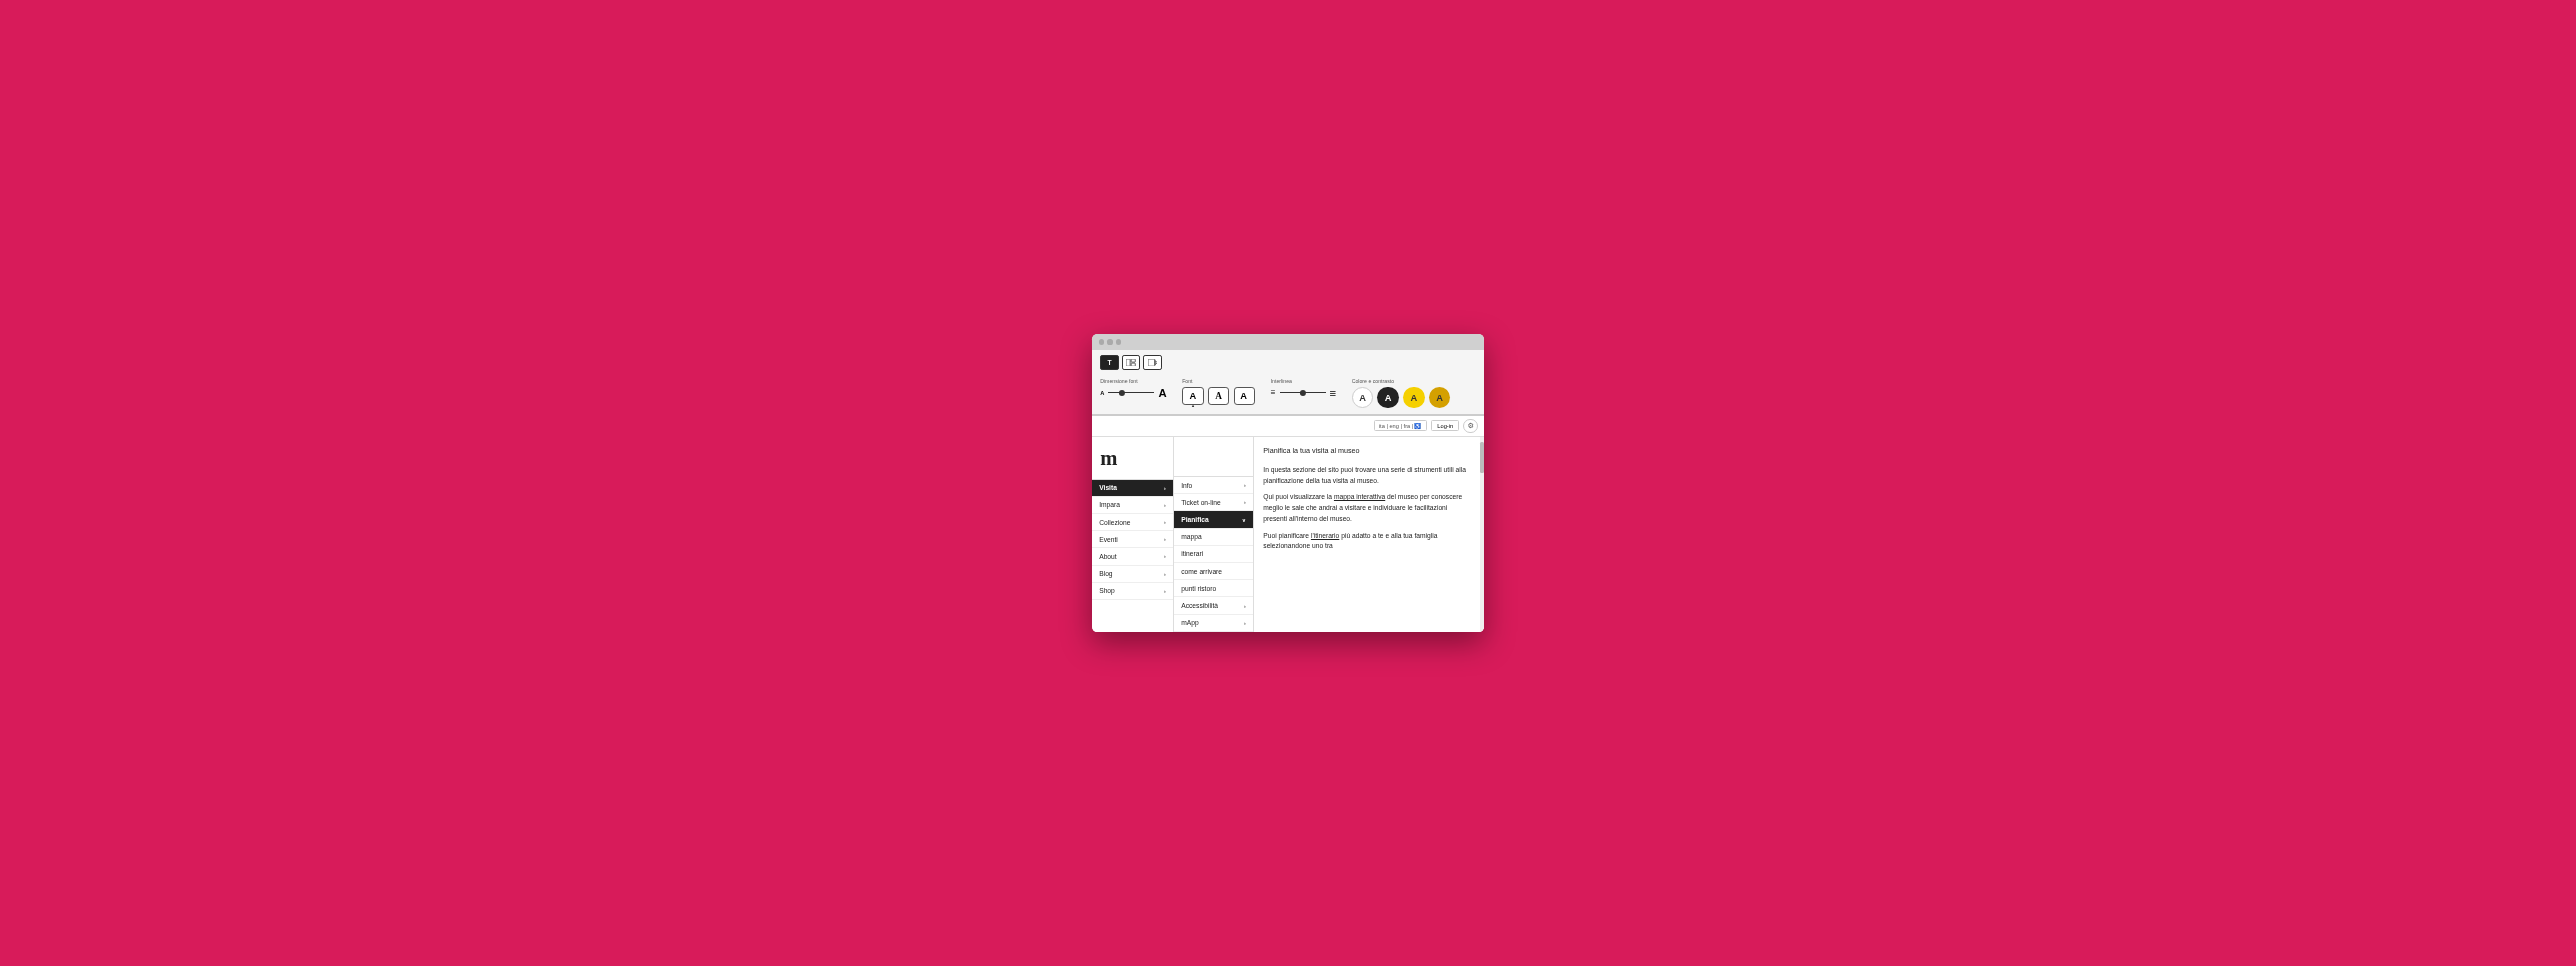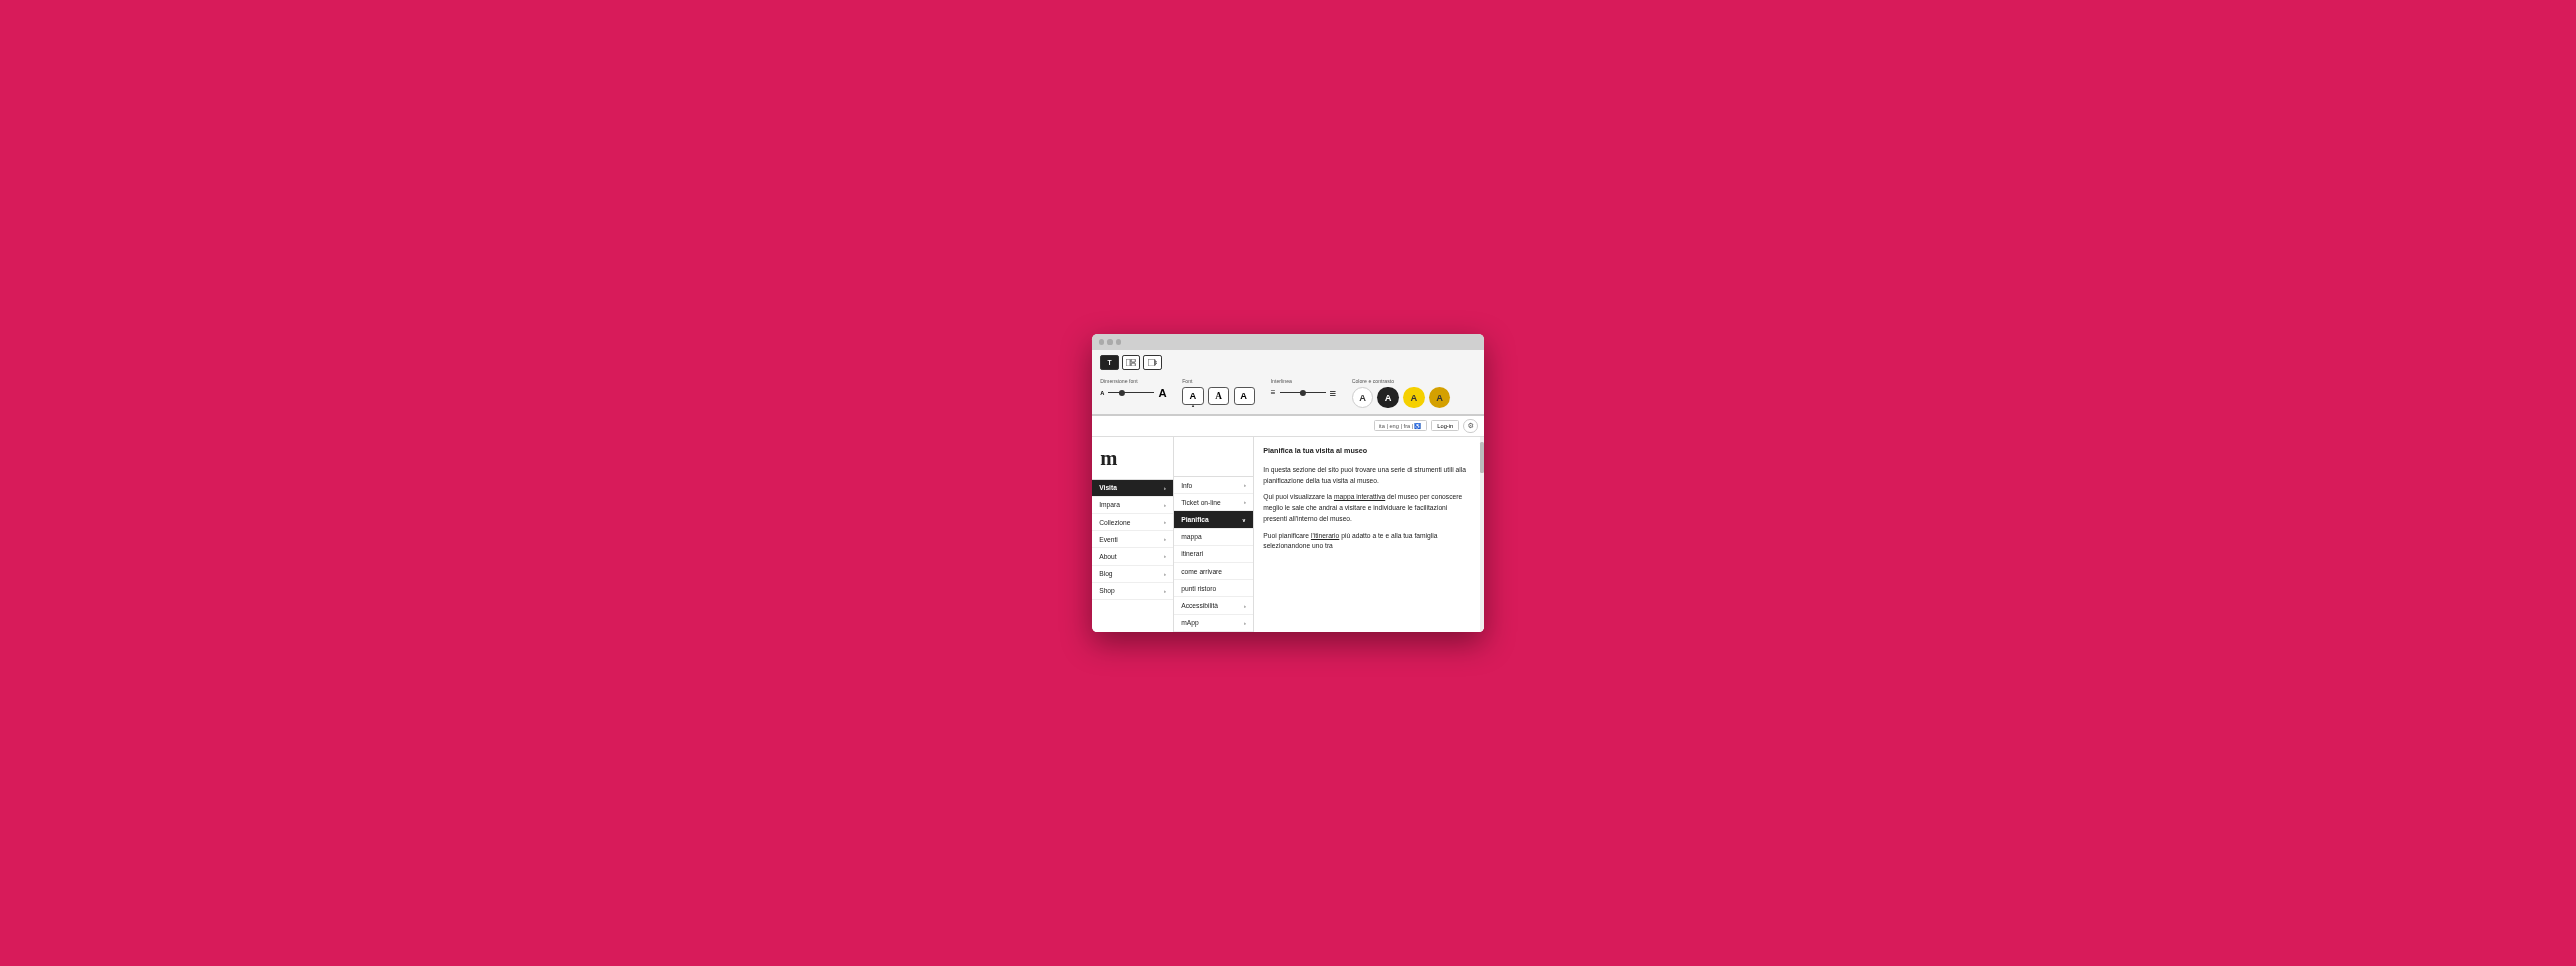--- a/index.html
+++ b/index.html
@@ -232,21 +232,21 @@
       padding: 8.2px 9.3px;
       font-size: 6.7px;
       line-height: 1.6;
       color: #222;
       overflow: hidden;
       max-height: 175px;
       overflow-y: auto;
     }
     .main-content h2 {
       font-size: 7.2px;
-      font-weight: bold;
+      font-weight: normal;
       margin-bottom: 8px;
     }
     .main-content p {
       margin-bottom: 6.2px;
     }
     .main-content a {
       color: #222;
       text-decoration: underline;
     }
     .scrollbar-area {

